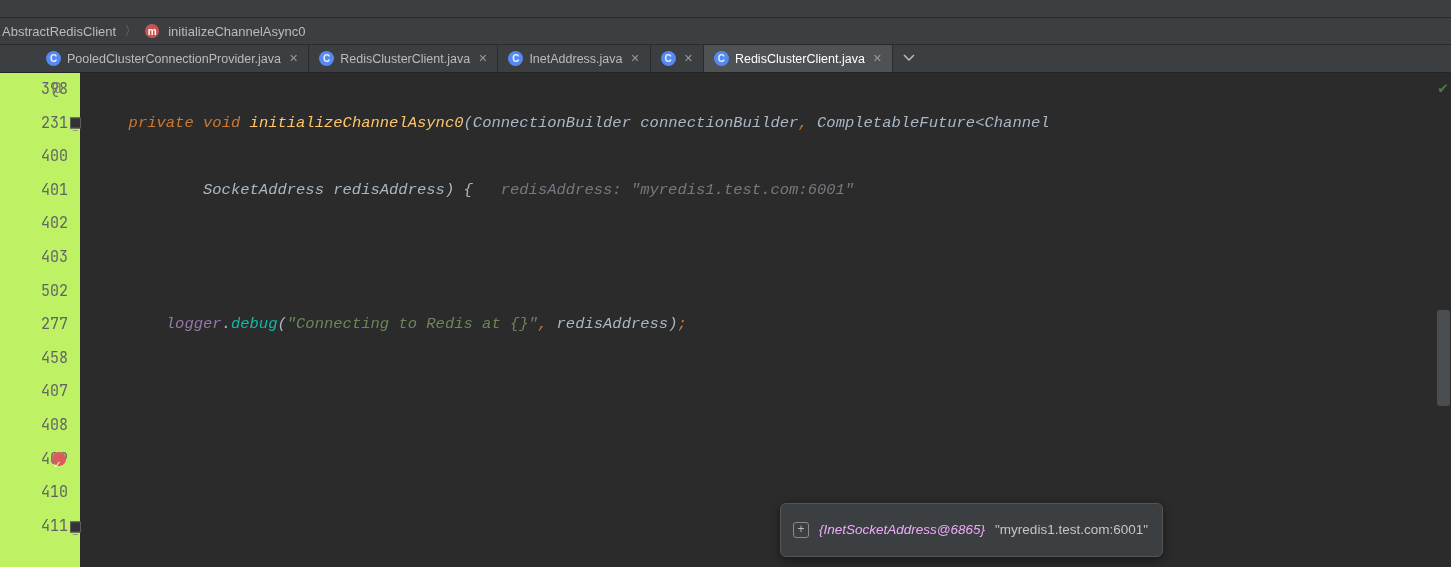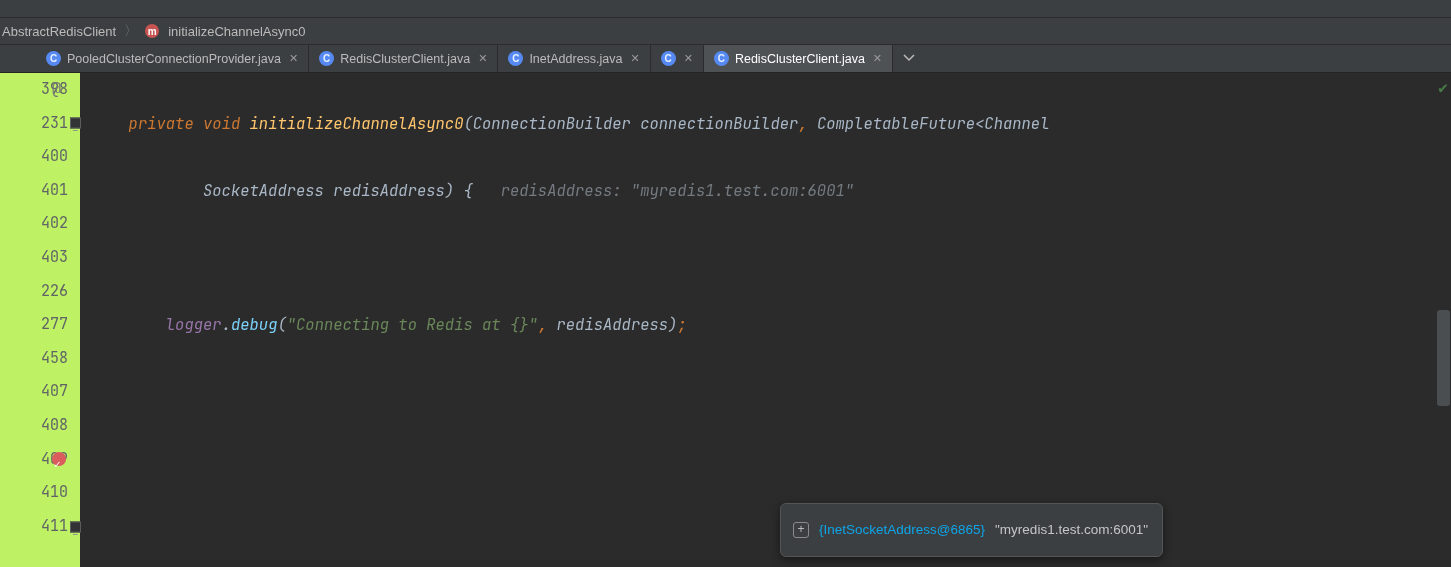--- a/index.html
+++ b/index.html
@@ -118,25 +118,25 @@
   }
   .code {
     flex: 1;
     padding-left: 30px;
     font-size: 15.5px;
     line-height: 33.6px;
     white-space: pre;
     font-style: italic;
     position: relative;
   }
-  .code .row { height: 33.6px; }
+  .code .row { height: 33.6px; font-family: Liberation Mono, monospace; }
   .kw { color: #cc7832; font-style: italic; }
   .fn { color: #ffc66d; font-style: italic; }
   .ty { color: #a9b7c6; }
-  .id { color: #7dd3fc; }
+  .id { color: #14b8a6; }
   .fld { color: #9876aa; font-style: italic; }
   .param { color: #a9b7c6; }
   .str { color: #6a8759; font-style: italic; }
   .punc { color: #cc7832; font-style: italic; }
   .plain { color: #a9b7c6; }
   .comment-hint { color: #747a80; font-style: italic; }
   .tooltip {
     position: absolute;
     left: 700px;
     top: 430px;
@@ -157,21 +157,21 @@
   .tooltip::before {
     content: "";
     position: absolute; top: -9px; left: 210px;
     border: 9px solid transparent;
     border-bottom-color: #3b3f41;
   }
   .tooltip .plus {
     width: 16px; height: 16px; border:1px solid #8a8a8a; border-radius:3px;
     display:flex; align-items:center; justify-content:center; font-size:12px; color:#bababa;
   }
-  .tooltip .muted { color: #0ea5e9; }
+  .tooltip .muted { color: #f0abfc; font-style: italic; }
   .scrollbar {
     position: absolute;
     right: 1px;
     top: 310px;
     width: 13px;
     height: 96px;
     background: #4b4e50;
     border-radius: 3px;
   }
   .checkmark {
@@ -224,21 +224,21 @@
 </div>
 
 <div class="editor">
   <div class="gutter">
     <div class="line"><span>398</span><span class="at">@</span></div>
     <div class="line"><span>231</span><span class="collapse-box"></span></div>
     <div class="line"><span>400</span></div>
     <div class="line"><span>401</span></div>
     <div class="line"><span>402</span></div>
     <div class="line"><span>403</span></div>
-    <div class="line"><span>226</span></div>
+    <div class="line"><span>502</span></div>
     <div class="line"><span>277</span></div>
     <div class="line"><span>458</span></div>
     <div class="line"><span>407</span></div>
     <div class="line"><span>408</span></div>
     <div class="line"><span>409</span><span class="bp check"></span></div>
     <div class="line"><span>410</span></div>
     <div class="line"><span>411</span><span class="collapse-box"></span></div>
   </div>
 
   <div class="code">

